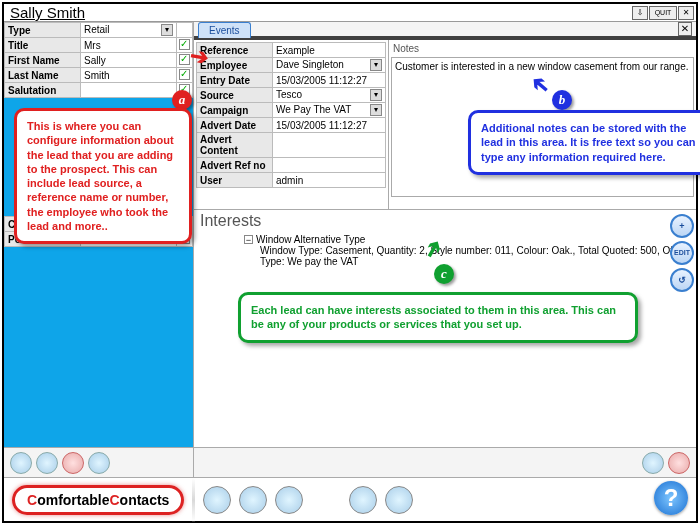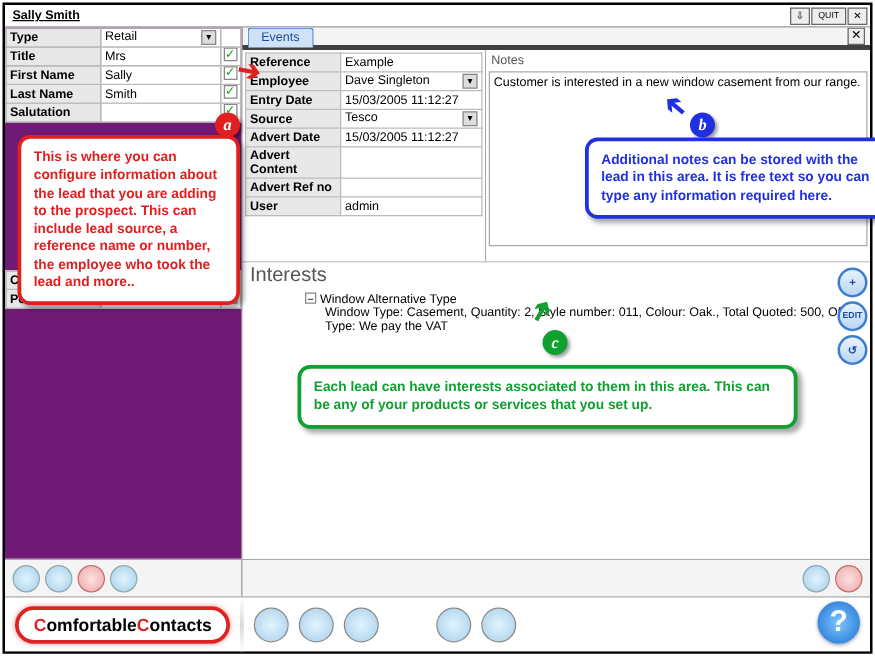--- a/index.html
+++ b/index.html
@@ -1,26 +1,26 @@
 <!DOCTYPE html>
 <html><head>
 <meta charset="utf-8">
 <style>
   * { box-sizing: border-box; margin: 0; padding: 0; font-family: Arial, sans-serif; }
   body { background: #fff; width: 700px; height: 525px; overflow: hidden; position: relative; font-size: 10px; }
   .app { border: 2px solid #000; width: 696px; height: 521px; margin: 2px; position: relative; background: #f4f4f4; display: flex; flex-direction: column; }
 
   
   .titlebar { height: 18px; border-bottom: 1px solid #999; display: flex; align-items: center; padding: 0 2px; background: #fff; }
-  .titlebar .name { font-size: 10px; font-weight: bold; text-decoration: underline; flex: 1; padding-left: 4px; }
+  .titlebar .name { font-size: 15px; font-weight: normal; text-decoration: underline; flex: 1; padding-left: 4px; }
   .titlebar .tb-icon { width: 16px; height: 14px; border: 1px solid #666; margin-left: 1px; display: flex; align-items: center; justify-content: center; font-size: 8px; background: #eee; }
 
   
   .main { flex: 1; display: flex; overflow: hidden; }
-  .left { width: 190px; border-right: 1px solid #aaa; background: #701a75; display: flex; flex-direction: column; position: relative; }
+  .left { width: 190px; border-right: 1px solid #aaa; background: #0ea5e9; display: flex; flex-direction: column; position: relative; }
   .right { flex: 1; display: flex; flex-direction: column; position: relative; }
 
   
   .prop-table { width: 100%; border-collapse: collapse; }
   .prop-table td { border: 1px solid #bbb; padding: 1px 3px; font-size: 10px; height: 15px; }
   .prop-table td:first-child { width: 76px; background: #e8e8e8; font-weight: bold; }
   .prop-table td:nth-child(2) { background: #fff; }
   .prop-table td.chk { width: 16px; text-align: center; background: #fff; padding:0; }
   .chkbox { width: 11px; height: 11px; border: 1px solid #888; display: inline-block; background: #fff; position: relative; }
   .chkbox.on::after { content: "✓"; color: #0a0; font-size: 10px; position: absolute; top: -2px; left: 0; }
@@ -170,20 +170,24 @@
                 </tr>
             <tr>
                   <td>Entry Date</td>
                   <td>15/03/2005 11:12:27</td>
                 </tr>
             <tr>
                   <td>Source</td>
                   <td><span>Tesco</span><span class="dd">▾</span></td>
                 </tr>
             <tr>
+                  <td>Campaign</td>
+                  <td><span>We Pay The VAT</span><span class="dd">▾</span></td>
+                </tr>
+            <tr>
                   <td>Advert Date</td>
                   <td>15/03/2005 11:12:27</td>
                 </tr>
             <tr>
                   <td>Advert Content</td>
                   <td></td>
                 </tr>
             <tr>
                   <td>Advert Ref no</td>
                   <td></td>

